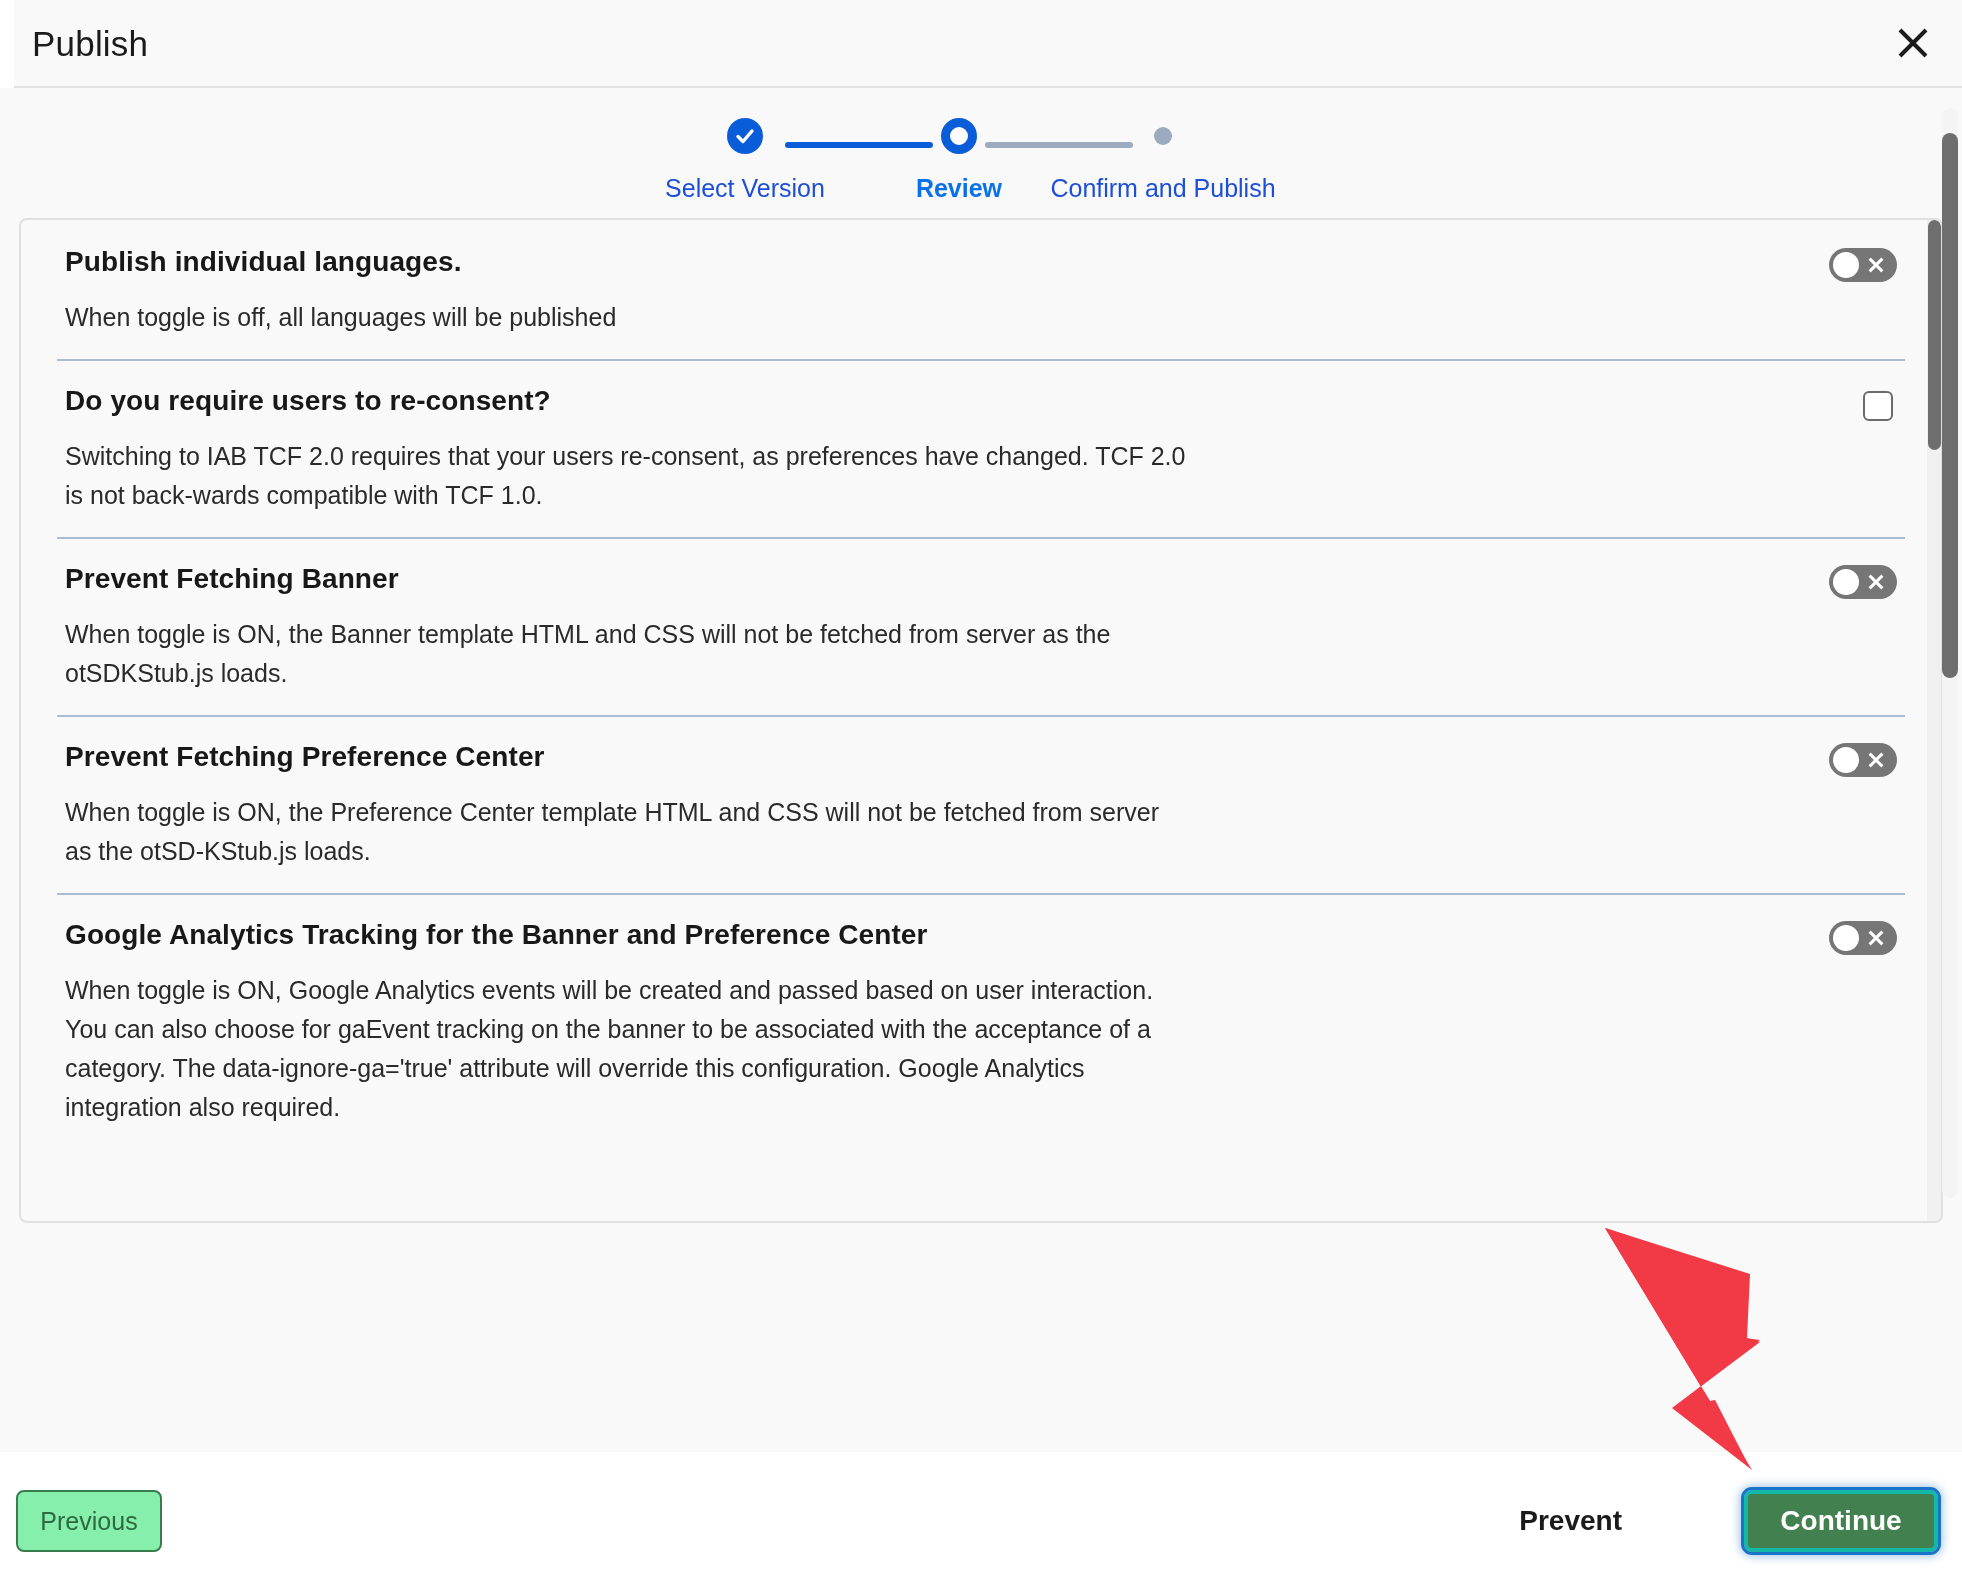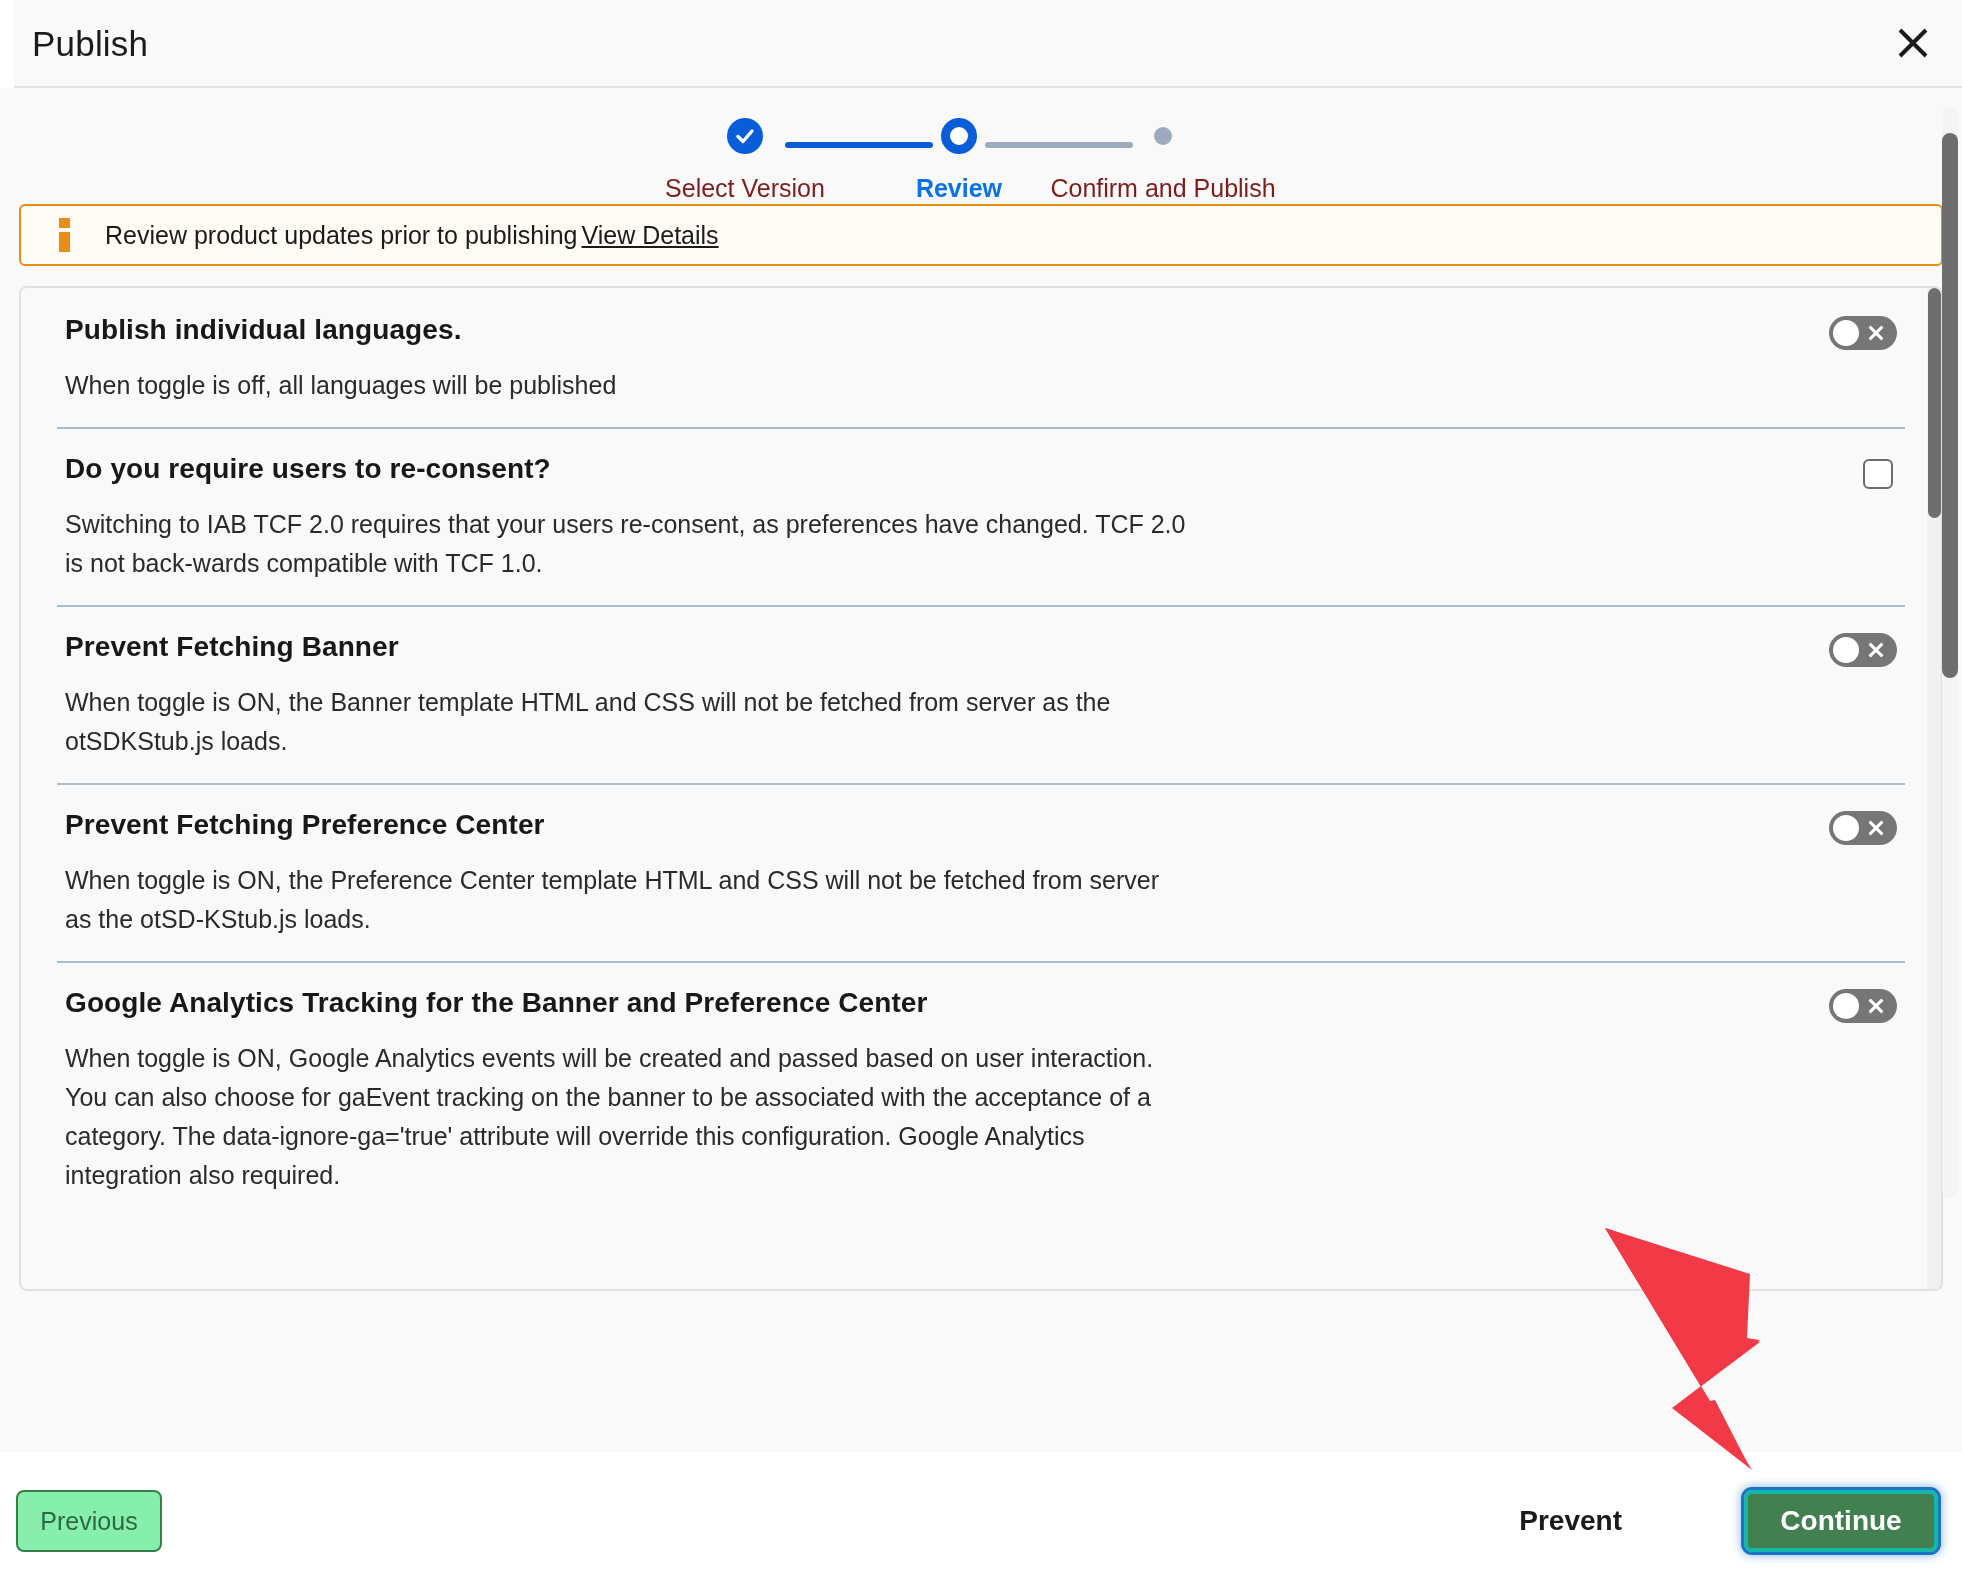--- a/index.html
+++ b/index.html
@@ -124,21 +124,21 @@
     border: 9px solid #0a5dd9;
   }
   .marker-todo {
     width: 18px; height: 18px;
     border-radius: 50%;
     background: #9cabbd;
   }
   .step-label {
     margin-top: 14px;
     font-size: 25px;
-    color: #7f1d1d;
+    color: #1d4ed8;
     white-space: nowrap;
   }
   .step-label.active { color: #0a72e8; font-weight: 700; }
 
   
   .info-banner {
     position: relative;
     margin: 6px 19px 0 19px;
     height: 62px;
     background: #fffcf5;
@@ -422,28 +422,20 @@
 
       <div class="step step-3">
         <div class="step-marker">
           <div class="marker-todo"></div>
         </div>
         <div class="step-label">Confirm and Publish</div>
       </div>
     </div>
   </div>
 
-  <div class="info-banner">
-    <div class="info-icon">
-      <span class="dot"></span>
-        <span class="stem"></span>
-    </div>
-    <span class="info-text">Review product updates prior to publishing</span>
-    <a class="info-link" href="#">View Details</a>
-  </div>
 
   <div class="settings-card">
     <div class="settings-scroll">
 
       <div class="setting-row">
         <div class="setting-title">Publish individual languages.</div>
         <div class="setting-desc">When toggle is off, all languages will be published</div>
         <div class="toggle">
           <div class="knob"></div>
           <div class="x"></div>

